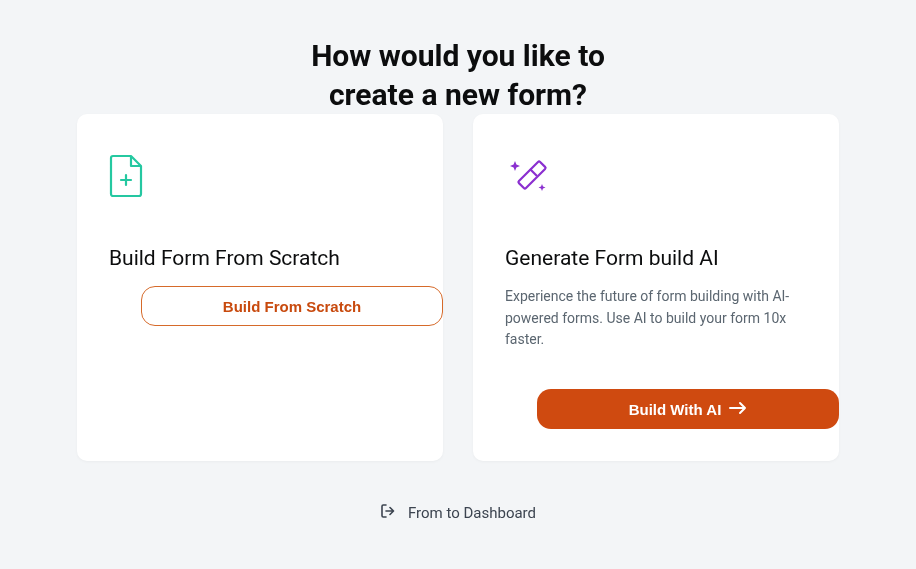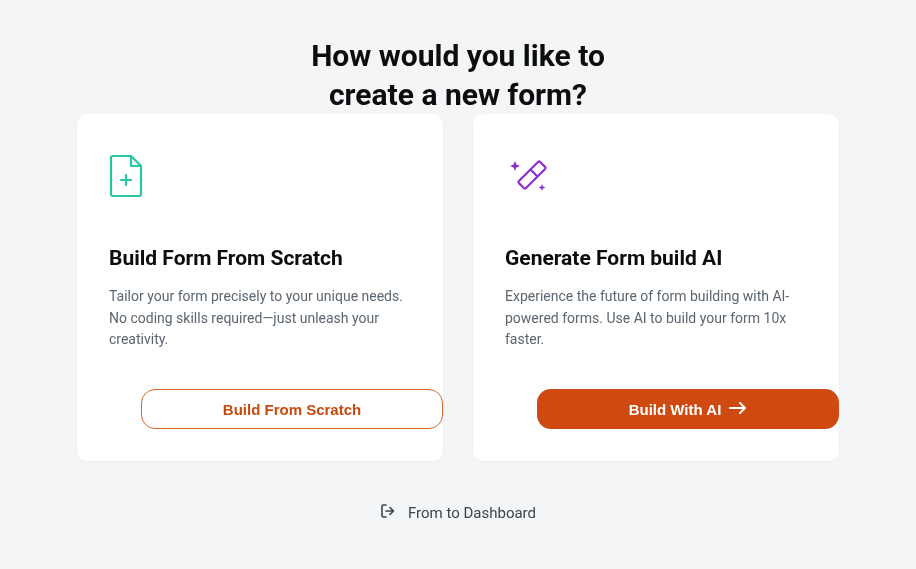--- a/index.html
+++ b/index.html
@@ -40,21 +40,21 @@
       box-shadow: 0 1px 3px rgba(0,0,0,0.04);
       display: flex;
       flex-direction: column;
     }
     .card-icon {
       height: 44px;
       margin-bottom: 48px;
     }
     .card-title {
       font-size: 21px;
-      font-weight: 700;
+      font-weight: 400;
       color: #0c0d0e;
       margin-bottom: 16px;
     }
     .card-desc {
       font-size: 14px;
       color: #5b6670;
       line-height: 1.55;
       margin-bottom: 38px;
       flex-grow: 1;
     }
@@ -116,21 +116,20 @@
               <stop offset="0%" stop-color="#25c9a0"></stop>
               <stop offset="100%" stop-color="#1a6dd6"></stop>
             </linearGradient>
           </defs>
           <path d="M4 2 H22 L32 12 V40 A2 2 0 0 1 30 42 H4 A2 2 0 0 1 2 40 V4 A2 2 0 0 1 4 2 Z" stroke="url(#gradFile)" stroke-width="2.2" fill="none" stroke-linejoin="round"></path>
           <path d="M22 2 V12 H32" stroke="url(#gradFile)" stroke-width="2.2" fill="none" stroke-linejoin="round"></path>
           <path d="M17 21 V31 M12 26 H22" stroke="url(#gradFile)" stroke-width="2.2" stroke-linecap="round"></path>
         </svg>
       </div>
       <h2 class="card-title">Build Form From Scratch</h2>
-      <p class="card-desc">Tailor your form precisely to your unique needs. No coding skills required—just unleash your creativity.</p>
       <button class="btn btn-outline">
         <span>Build From Scratch</span>
       </button>
     </div>
 
     <div class="card">
       <div class="card-icon">
         <svg width="44" height="44" viewBox="0 0 44 44" fill="none">
           <defs>
             <linearGradient id="gradWand" x1="0" y1="0" x2="44" y2="44">

